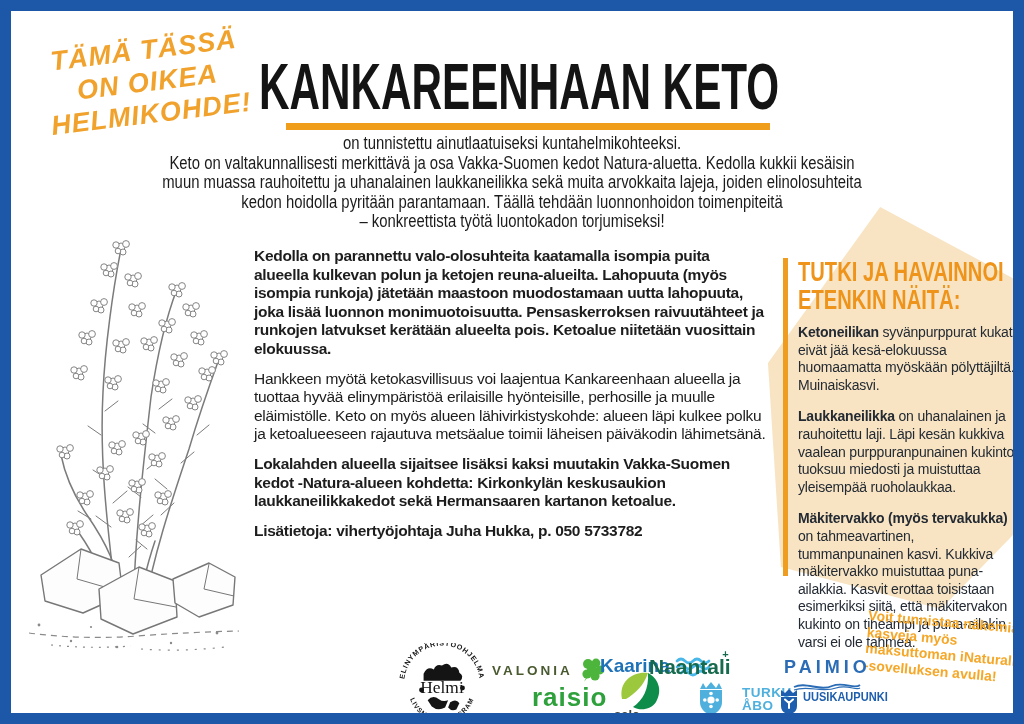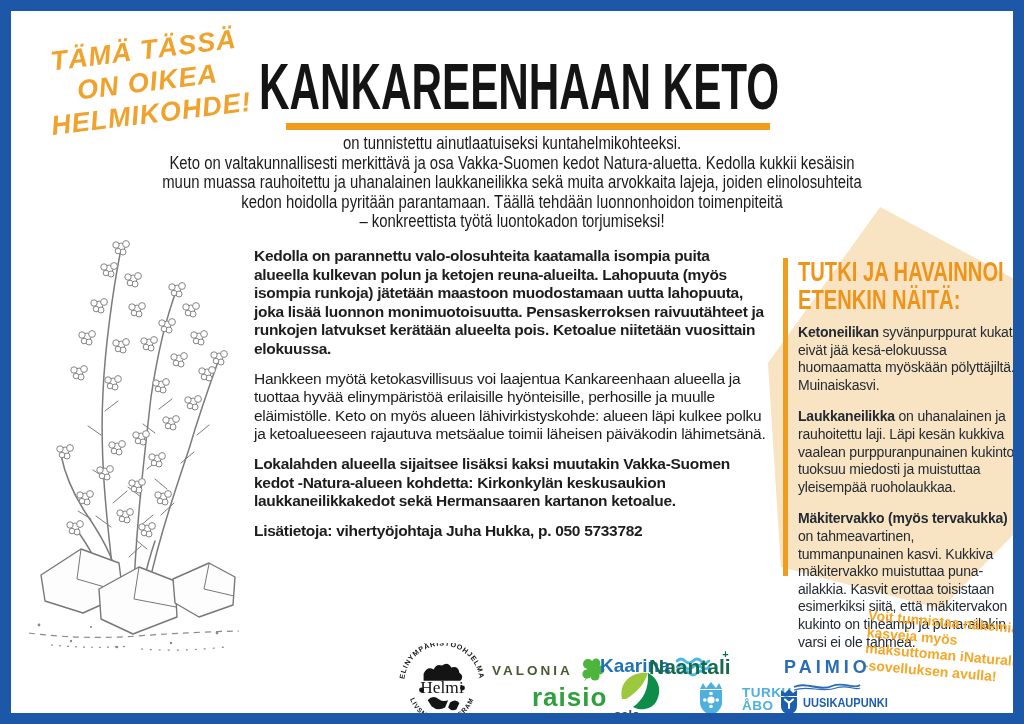--- a/index.html
+++ b/index.html
@@ -83,21 +83,21 @@
   .kaarina{left:589px; top:644px; display:flex; align-items:flex-end; gap:5px;}
   .kaarina .txt{color:#1e72b8; font-weight:bold; font-size:19px;}
   .salo{left:597px; top:658px; width:60px; text-align:center;}
   .salo .txt{color:#3d4440; font-weight:bold; font-size:13px; margin-top:-8px; text-align:left; padding-left:6px;}
   .naantali{left:638px; top:644px; position:absolute; color:#166a4d; font-weight:bold; font-size:21px;}
   .naantali .plus{position:absolute; right:2px; top:-7px; font-size:11px; font-weight:bold;}
   .turku{left:686px; top:670px; display:flex; align-items:center; gap:17px;}
   .turku .txt{color:#4fb0de; font-weight:bold; font-size:13.5px; line-height:13.5px; letter-spacing:0.5px;}
   .paimio{left:773px; top:646px; text-align:center;}
   .paimio .txt{color:#2a6cb5; font-weight:bold; font-size:18px; letter-spacing:4px;}
-  .uusikaupunki{left:768px; top:678px; display:flex; align-items:center; gap:4px;}
+  .uusikaupunki{left:768px; top:678px; display:flex; align-items:flex-start; gap:4px;}
   .uusikaupunki .txt{color:#1d5fae; font-weight:bold; font-size:13px; transform:scaleX(0.85); transform-origin:0 50%; white-space:nowrap;}
 </style>
 </head>
 <body>
 
 <div class="poster">
 
   <div class="hand-note">TÄMÄ TÄSSÄ
 ON OIKEA
 HELMIKOHDE!</div>

